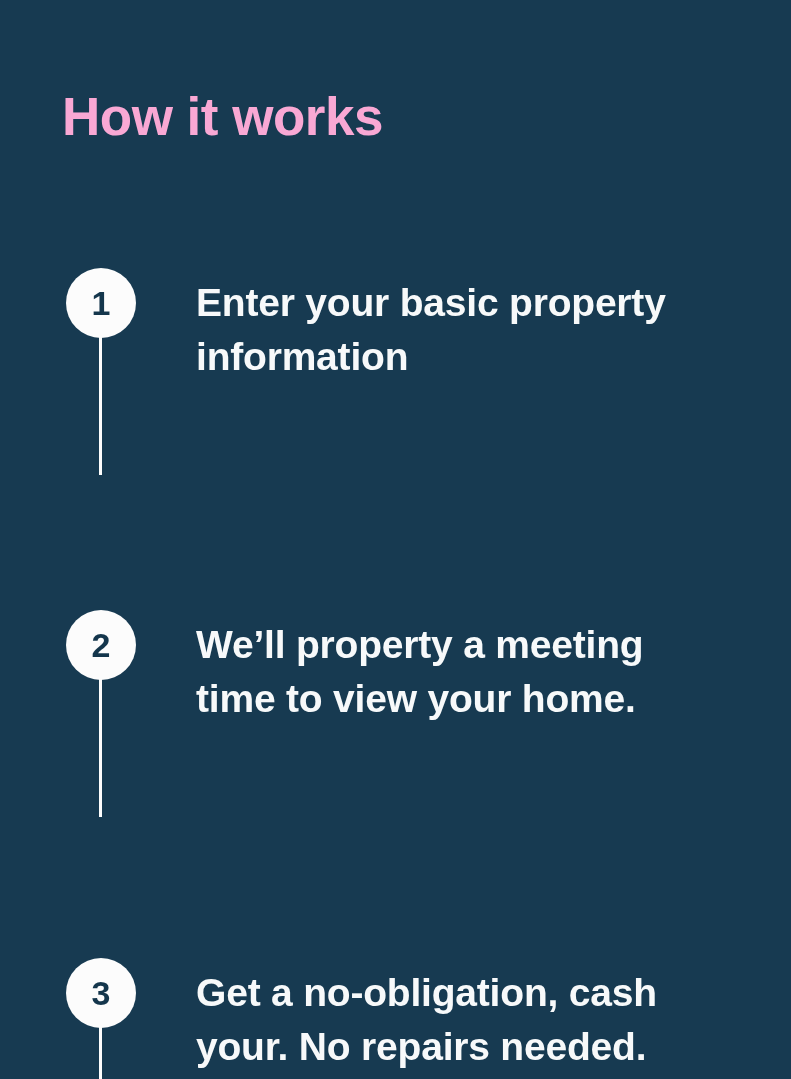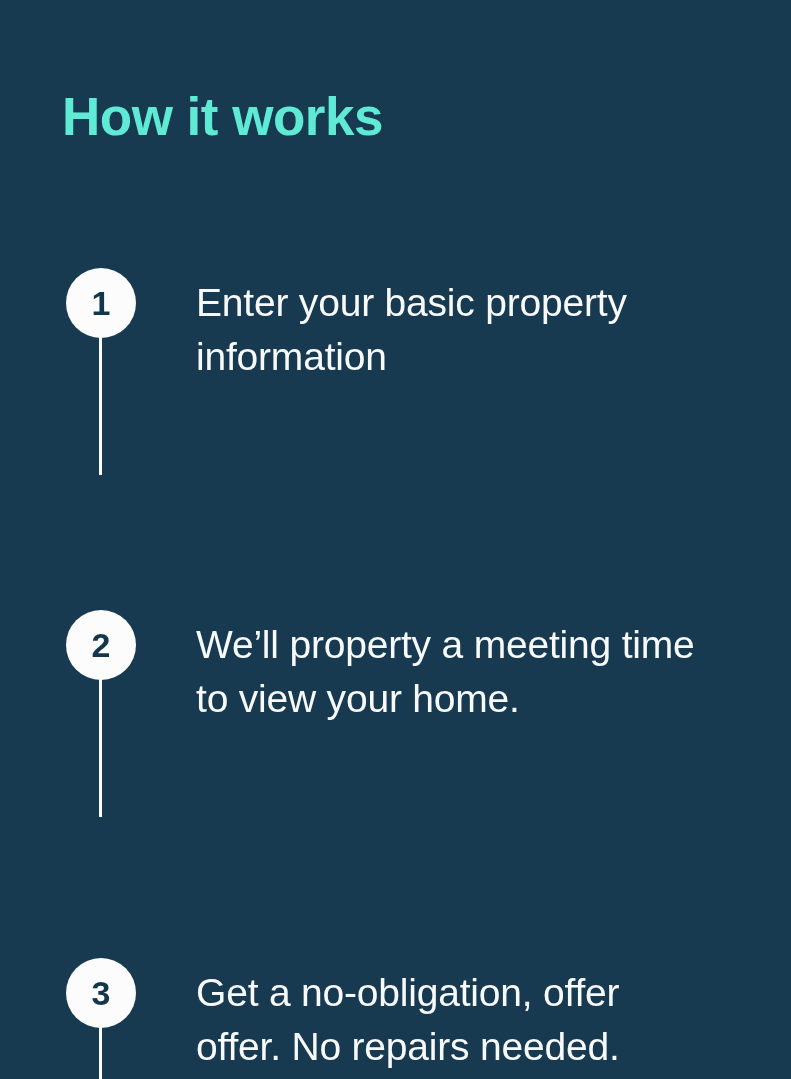--- a/index.html
+++ b/index.html
@@ -19,21 +19,21 @@
     height: 1079px;
     background: #173a51;
     box-sizing: border-box;
   }
   .page-title {
     position: absolute;
     left: 62px;
     top: 88px;
     font-size: 53px;
     font-weight: 700;
-    color: #5eead4;
+    color: #f9a8d4;
     letter-spacing: -0.5px;
     line-height: 1.1;
     white-space: nowrap;
   }
   .timeline {
     position: absolute;
     left: 0;
     top: 268px;
     width: 791px;
   }
@@ -77,21 +77,21 @@
     color: #14364c;
     line-height: 1;
     margin-top: -1px;
   }
   .step-text {
     position: absolute;
     left: 196px;
     top: 8px;
     width: 510px;
     font-size: 39px;
-    font-weight: 400;
+    font-weight: 700;
     color: #f7f9fa;
     line-height: 54px;
     letter-spacing: -0.2px;
   }
   .s1 { top: 0px; }
   .s2 { top: 170px; }
   .s3 { top: 346px; }
   .s4 { top: 515px; }
 </style>
 </head>
@@ -123,21 +123,21 @@
       <div class="step-text">We’ll property a meeting time to view your home.</div>
     </div>
 
     <div class="step s3">
       <div class="marker-col">
         <div class="connector"></div>
         <div class="circle">
           <span class="circle-num">3</span>
         </div>
       </div>
-      <div class="step-text">Get a no-obligation, offer offer. No repairs needed.</div>
+      <div class="step-text">Get a no-obligation, cash your. No repairs needed.</div>
     </div>
 
     <div class="step s4 step-last">
       <div class="marker-col">
         
       </div>
 
     </div>
 
   </div>

